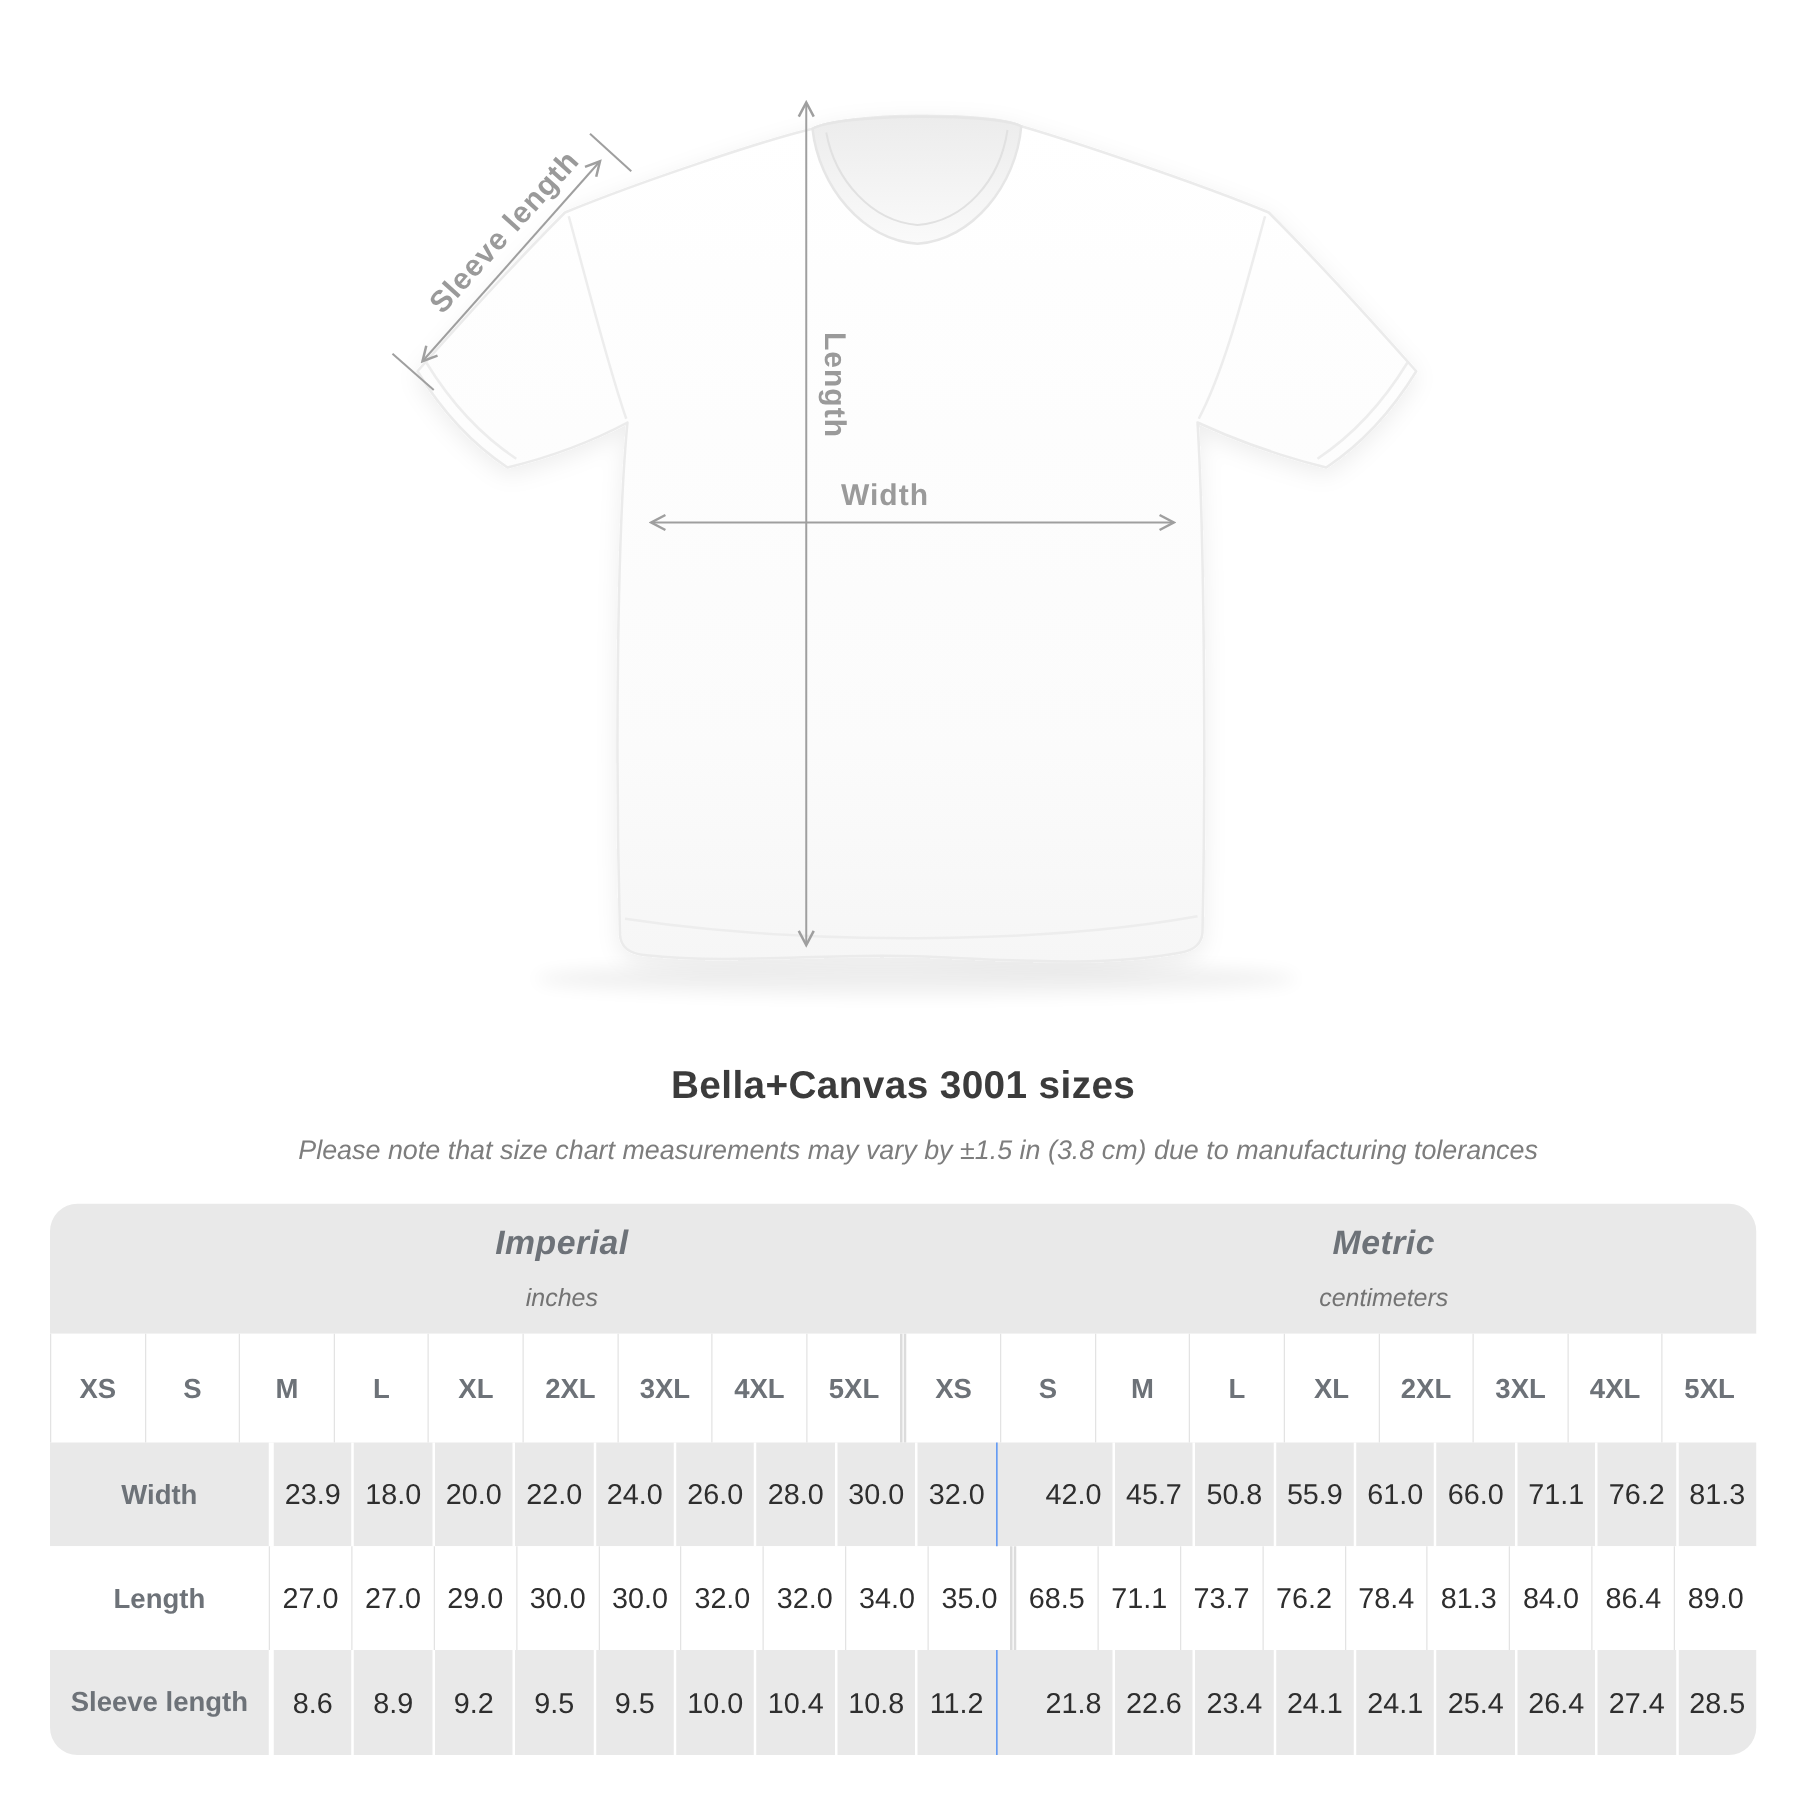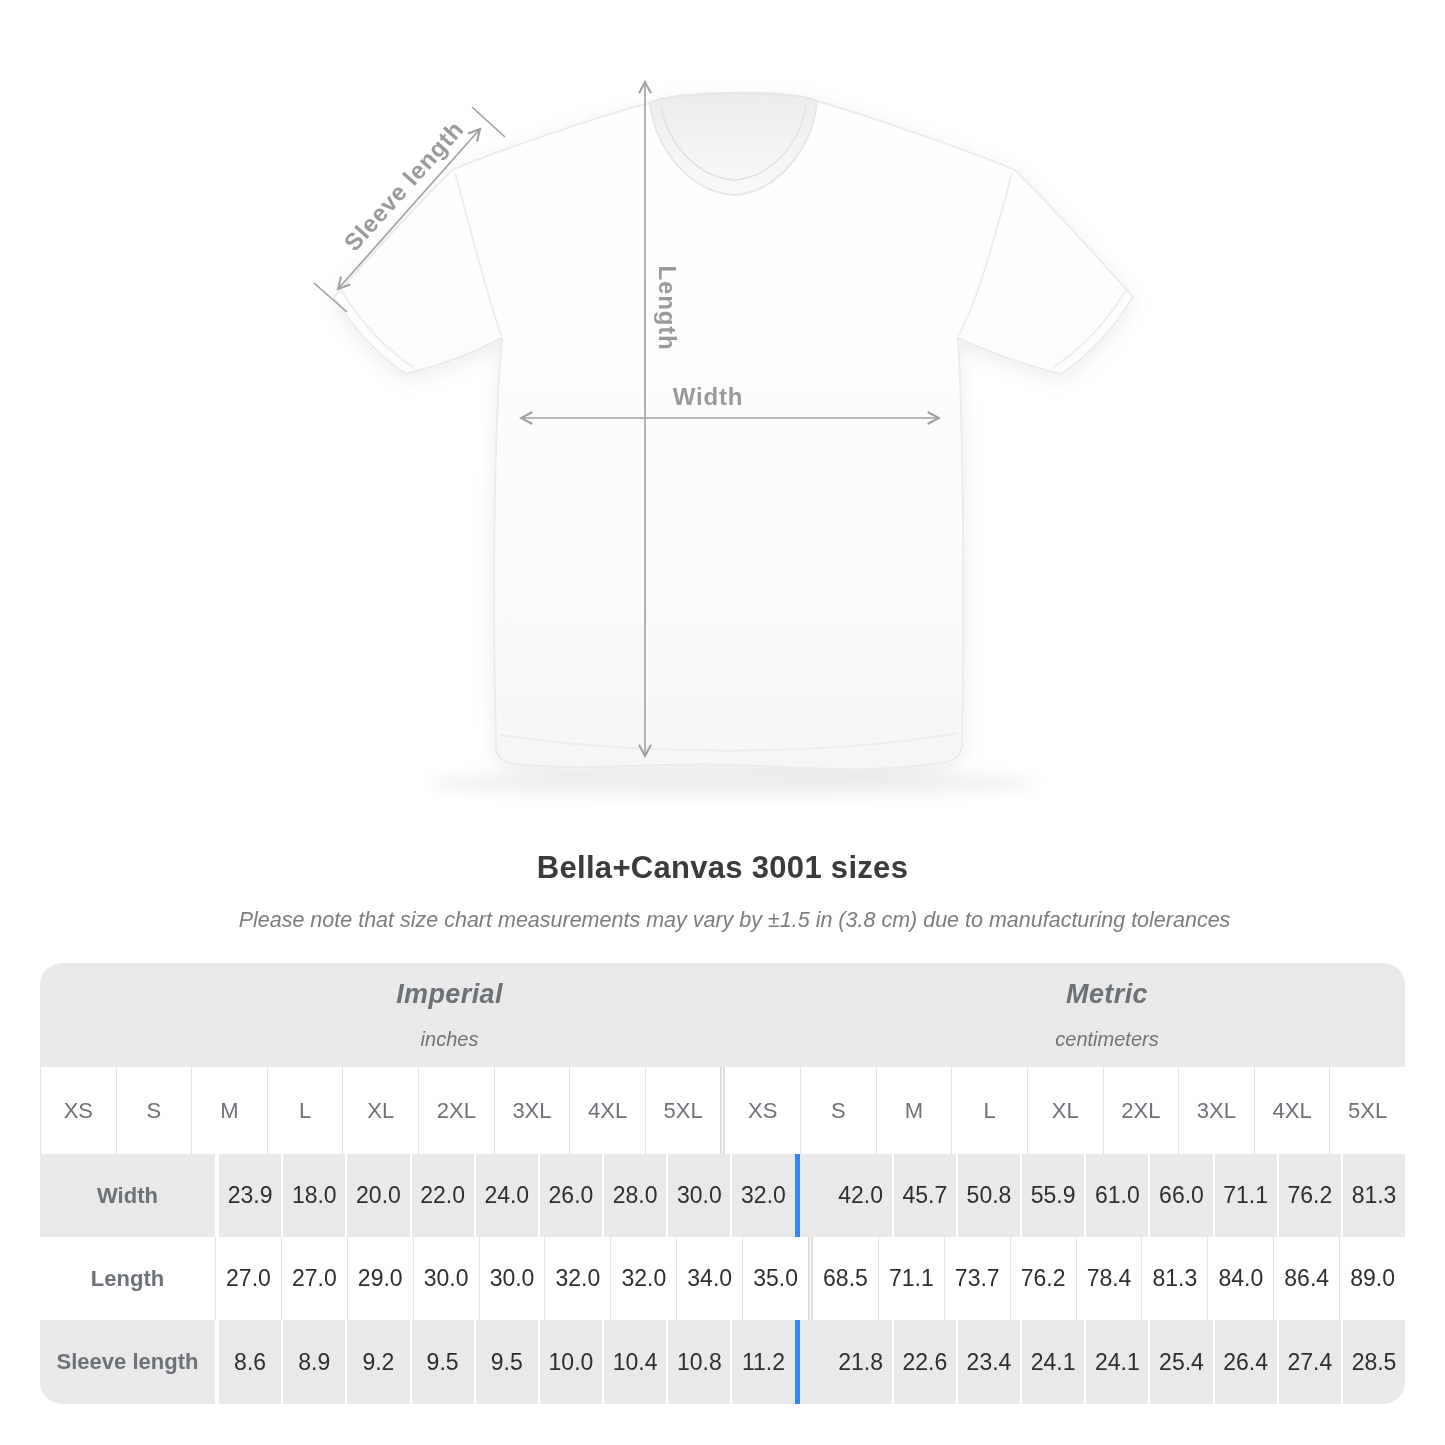--- a/index.html
+++ b/index.html
@@ -33,29 +33,29 @@
   .trow{ display:flex; align-items:stretch; }
   .bg-g{ background:#e9e9e9; }
   .bg-w{ background:#ffffff; }
   #sizeRow{ height:87px; }
   #row0{ height:83px; }
   #row1{ height:83px; }
   #row2{ height:84px; border-radius:0 0 22px 22px; overflow:hidden; }
 
   .cell{ flex:1 1 0; display:flex; align-items:center; justify-content:center; }
   .cell.lab{ flex:0 0 175px; font-weight:bold; font-size:22px; color:#6d7278; }
-  .cell.sz{ font-weight:normal; font-size:22px; color:#6d7278; }
+  .cell.sz{ font-weight:bold; font-size:22px; color:#6d7278; }
   .cell.val{ font-size:23px; color:#2e2e2e; }
 
   
   .bg-w .cell.sz, .bg-w .cell.val{ border-left:1px solid #e3e3e3; }
   .bg-w .cell.grp{ border-left:5px double #dcdcdc; }
   .bg-g .cell.sz, .bg-g .cell.val{ border-left:2px solid #ffffff; }
   .bg-g .cell.fst{ border-left:4px solid #ffffff; }
-  .bg-g .cell.grp{ border-left:5px solid #3b82f6;padding-left:30px; }
+  .bg-g .cell.grp{ border-left:1px solid #3b82f6;padding-left:30px; }
 </style>
 </head>
 <body>
 
 <div class="canvas">
 
   <svg class="diagram-svg" width="1445" height="1445" viewBox="0 0 1445 1445">
     <defs>
       <linearGradient id="bodyGrad" x1="0" y1="0" x2="0" y2="1">
         <stop offset="0" stop-color="#ffffff"></stop>

